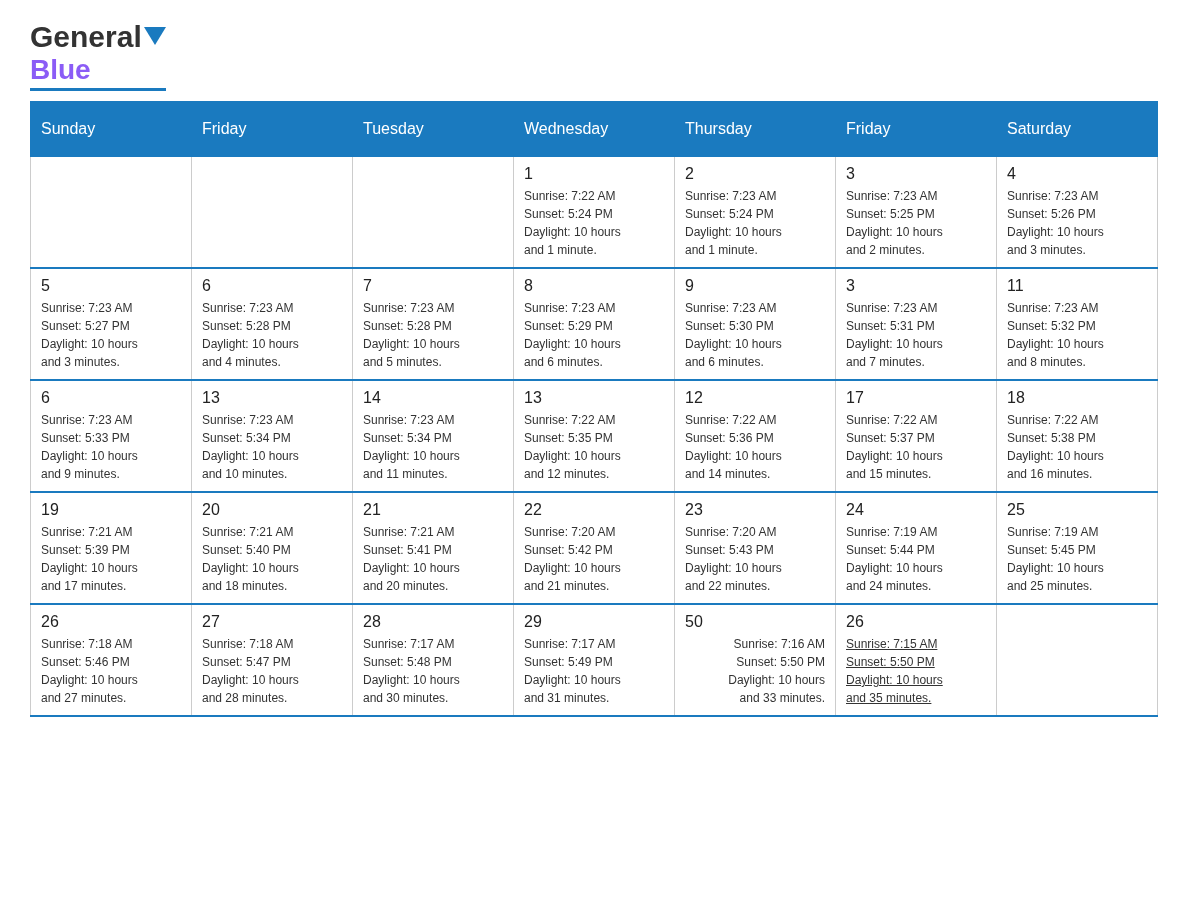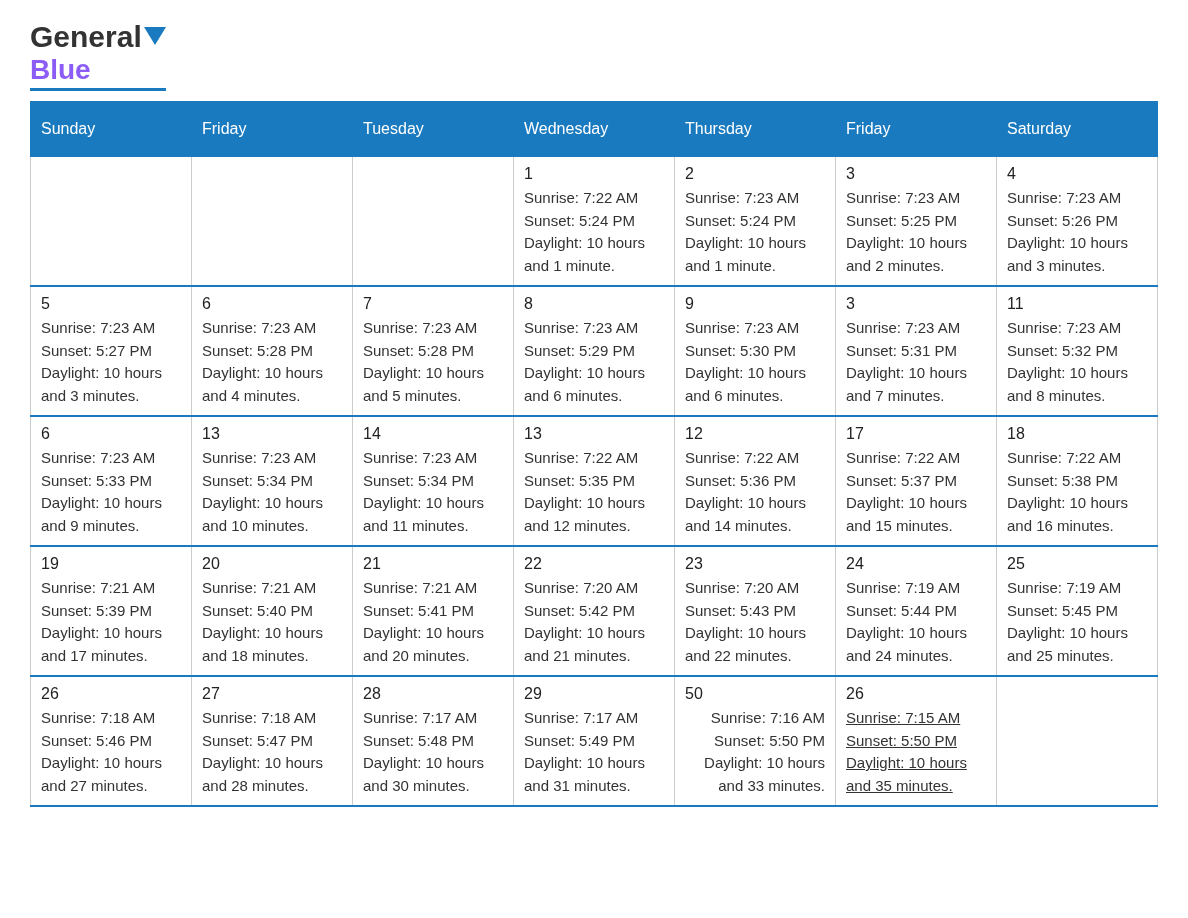--- a/index.html
+++ b/index.html
@@ -61,21 +61,21 @@
     .calendar tbody tr {
       border-bottom: 2px solid #1a7abf;
     }
     .day-number {
       font-size: 16px;
       font-weight: normal;
       color: #222;
       margin-bottom: 4px;
     }
     .day-info {
-      font-size: 15px;
+      font-size: 12px;
       color: #333;
       line-height: 1.5;
     }
     .empty-cell {
       background: #fff;
     }
   </style>
 </head>
 <body>
 

